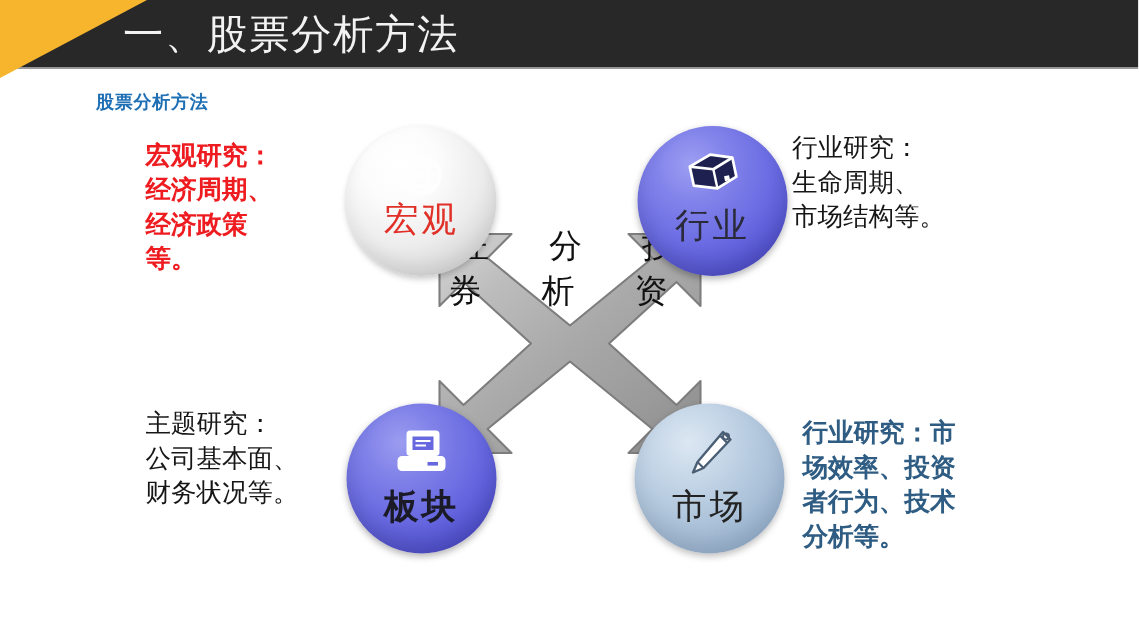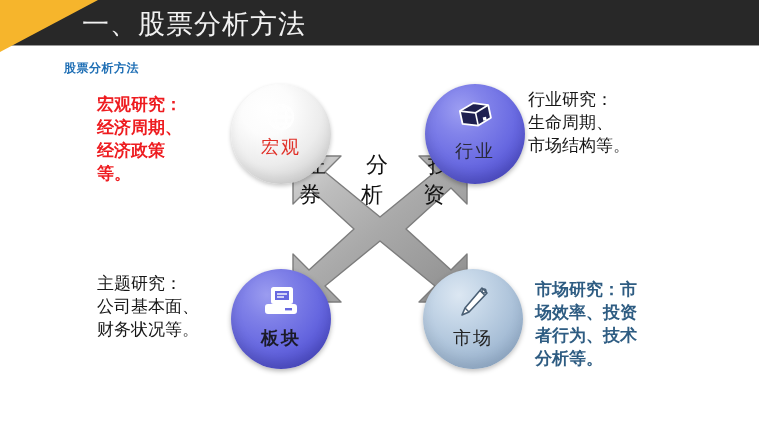--- a/index.html
+++ b/index.html
@@ -64,21 +64,21 @@
     left:0;right:0;
     top:16px;
     text-align:center;
     pointer-events:none;
   }
   .node .node-label{
     position:absolute;
     left:0;right:0;
     bottom:16px;
     text-align:center;
-    font-size:18px;
+    font-size:23px;
     font-family:"DejaVu Serif","Liberation Serif",serif;
     letter-spacing:2px;
     line-height:26px;
   }
 
   
   #node-macro{
     left:231px;top:84px;width:100px;height:100px;
     background:
       radial-gradient(circle at 36% 26%, #ffffff 0%, #fcfcfc 26%, #ececec 56%, #d2d2d2 80%, #bdbdbd 100%);
@@ -259,18 +259,18 @@
   <div class="caption" id="cap-industry">行业研究：
 生命周期、
 市场结构等。</div>
   <div class="caption" id="cap-macro">宏观研究：
 经济周期、
 经济政策
 等。</div>
   <div class="caption" id="cap-sector">主题研究：
 公司基本面、
 财务状况等。</div>
-  <div class="caption" id="cap-market">市场研究：市
+  <div class="caption" id="cap-market">行业研究：市
 场效率、投资
 者行为、技术
 分析等。</div>
 
 </div>
 
 </body></html>

